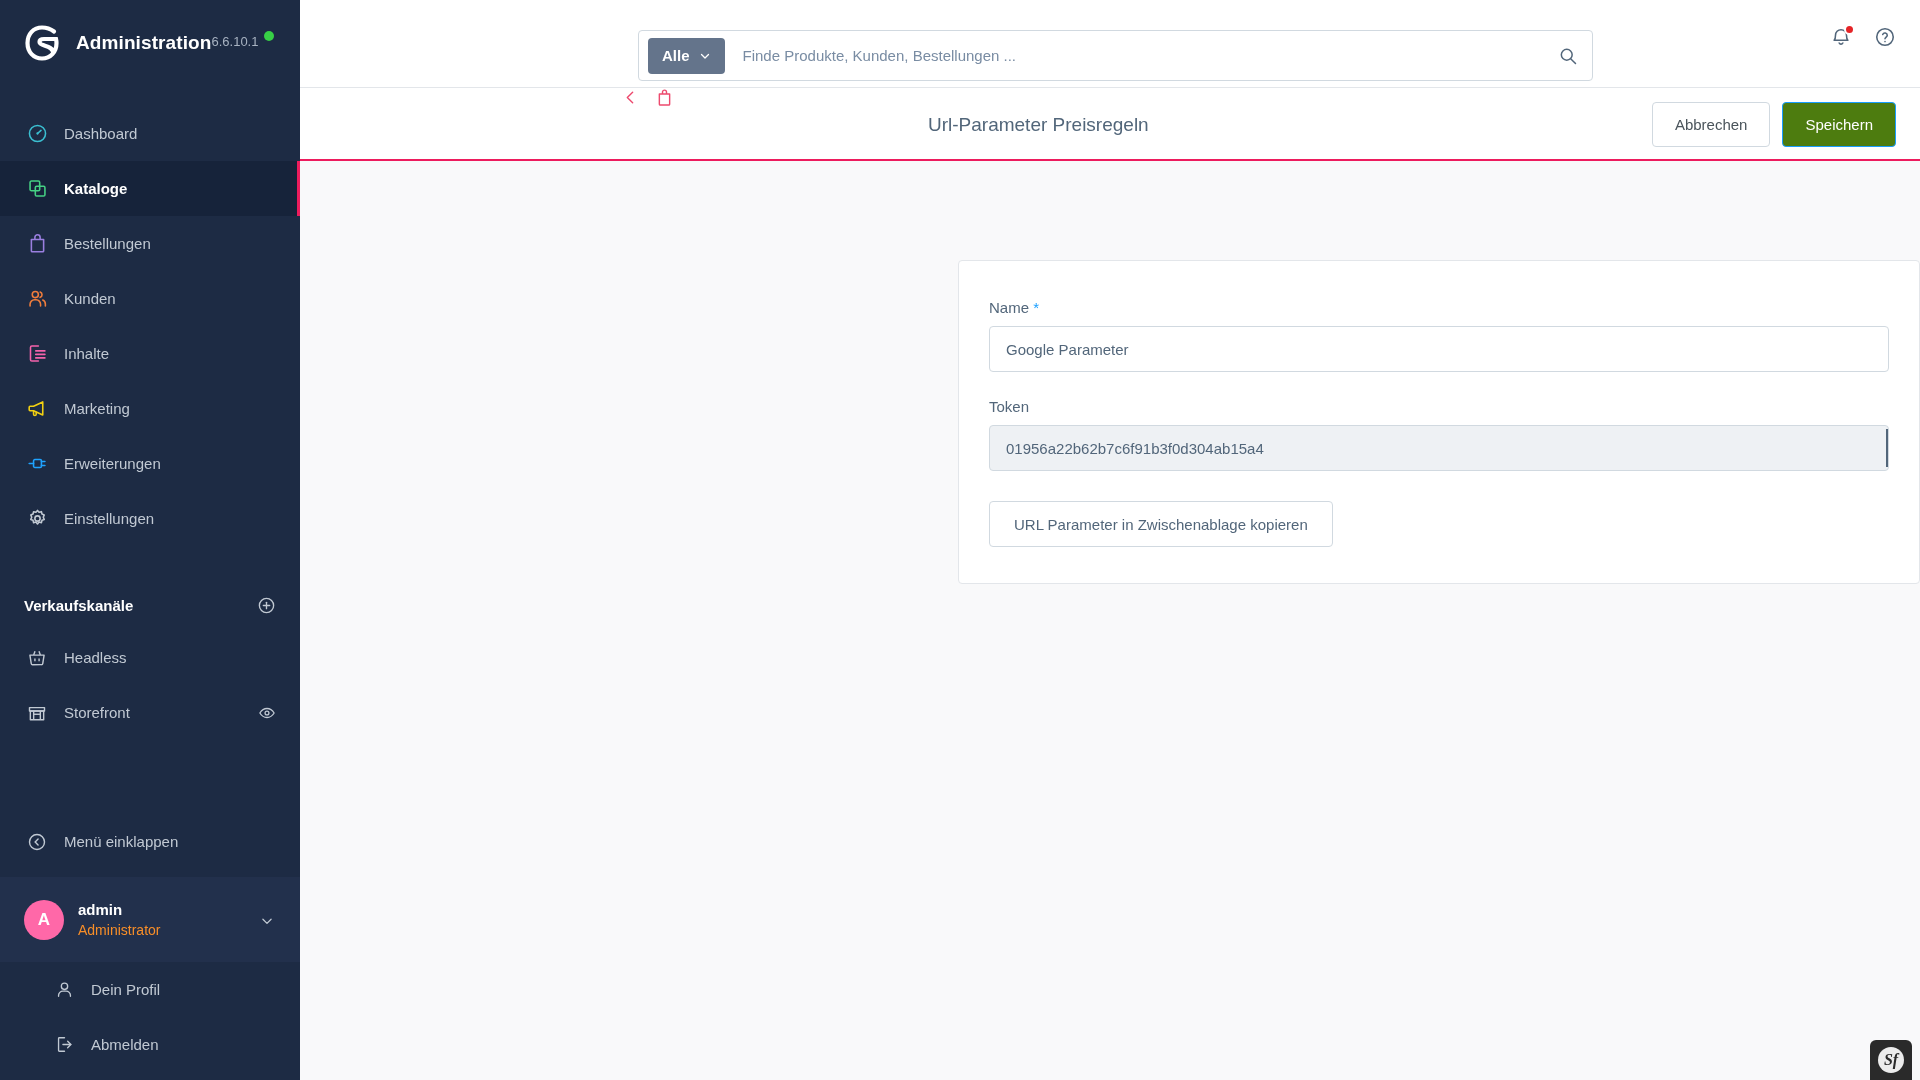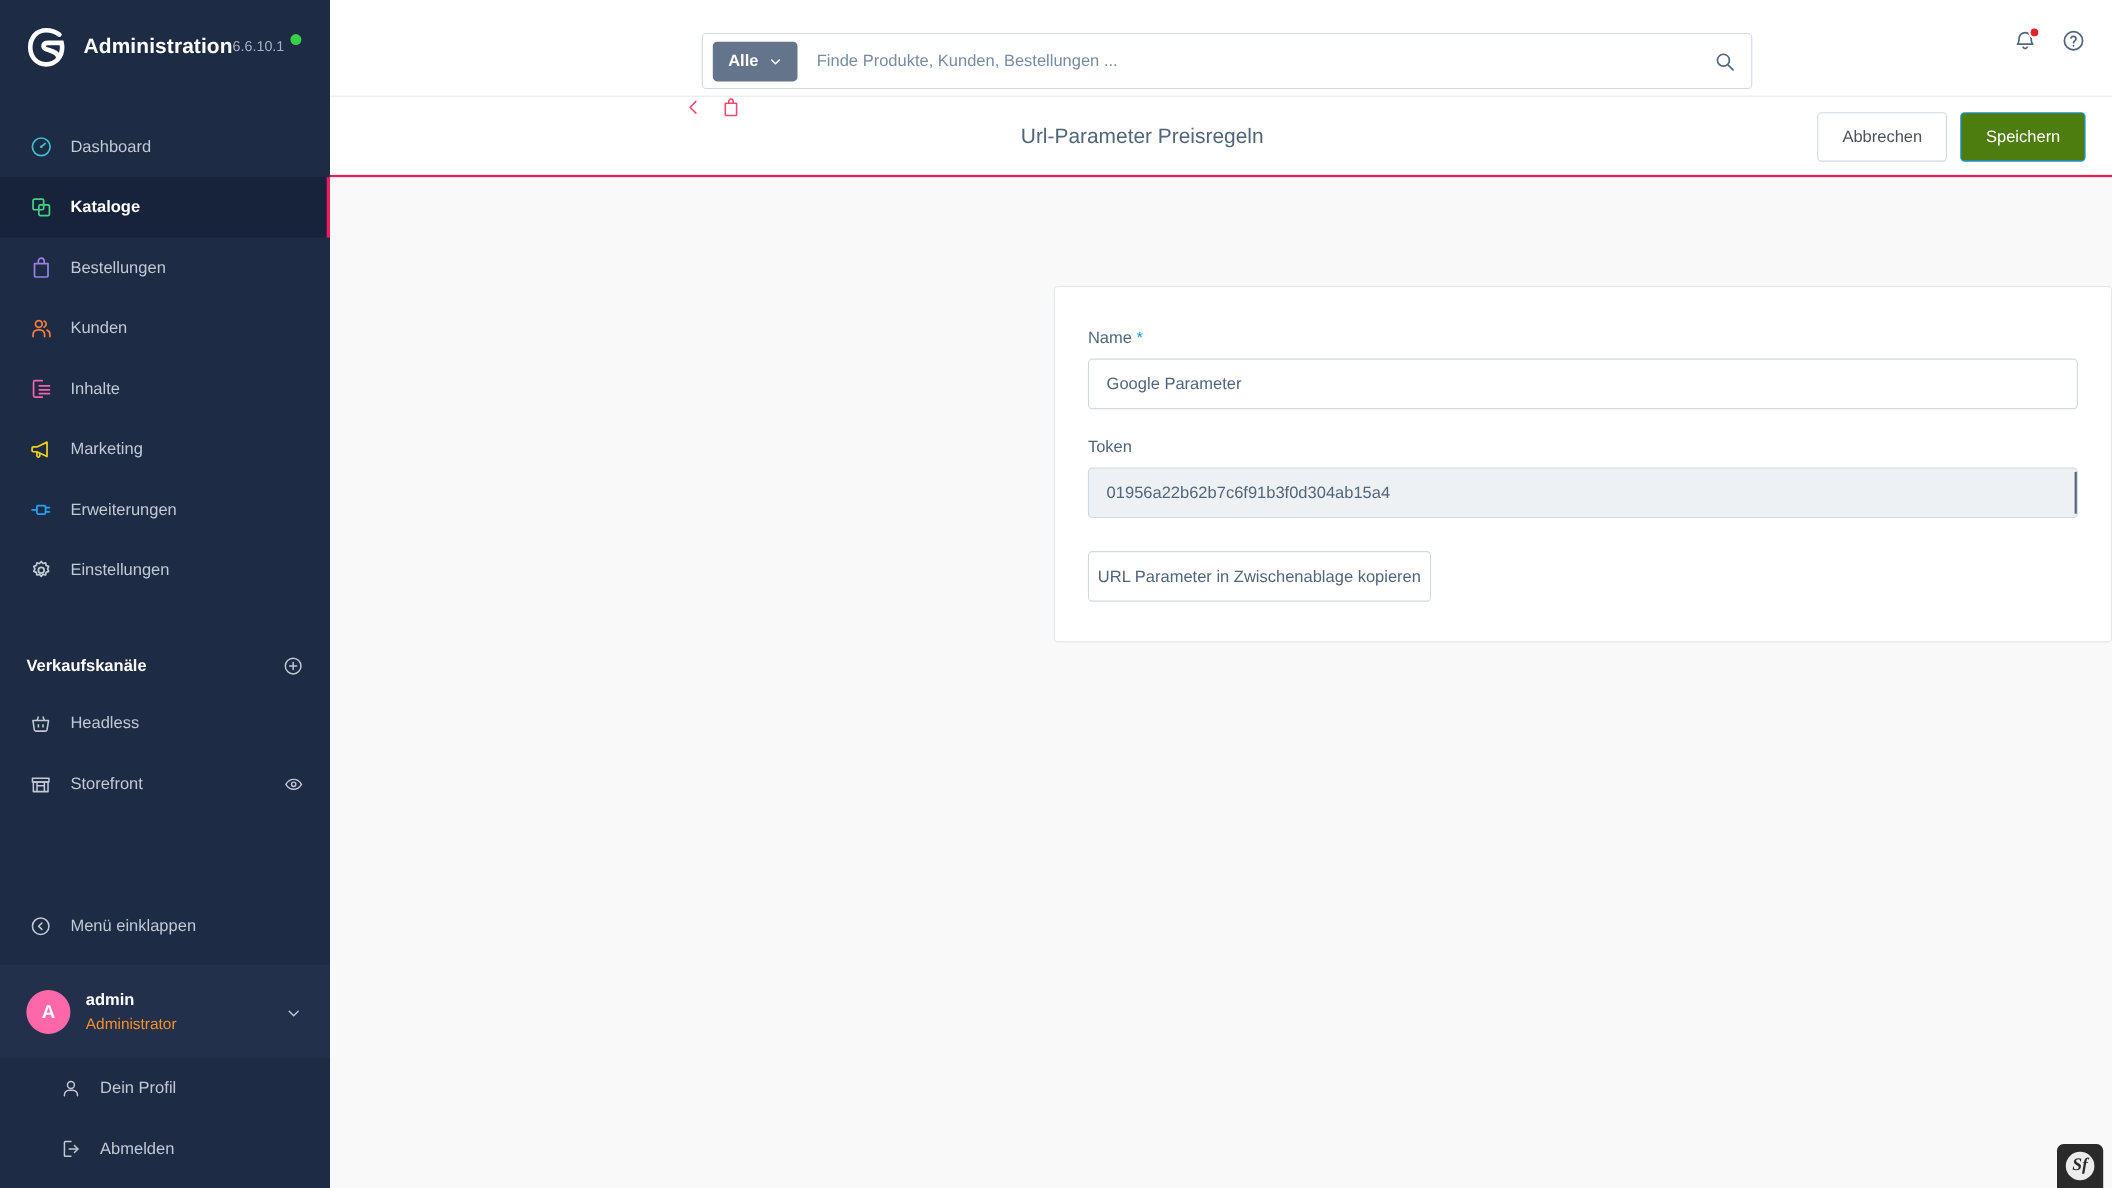--- a/index.html
+++ b/index.html
@@ -151,21 +151,21 @@
     padding: 0 16px; font-size:15px; color:#52667a; background:#fff; outline:none;
     font-family:"Liberation Sans", sans-serif;
   }
   .finput.readonly { background:#eef1f4; border-color:#d1d9e0; position:relative; }
   .readonly-wrap { position:relative; }
   .readonly-caret {
     position:absolute; right:1px; top:4px; width:2px; height:38px; background:#52667a;
   }
   .copy-btn {
     height:46px; border:1px solid #d1d9e0; border-radius:4px; background:#fff;
-    color:#52667a; font-size:15px; padding: 0 8px; cursor:pointer;
+    color:#52667a; font-size:15px; padding: 0 24px; cursor:pointer;
     display:inline-flex; align-items:center;
     font-family:"Liberation Sans", sans-serif;
   }
   .form-row-btn { margin-top: 30px; }
 
   .sf-toolbar {
     position:absolute; right:8px; bottom:0px; width:42px; height:40px;
     background:#2a2a2a; border-radius:6px 6px 0 0;
     display:flex; align-items:center; justify-content:center; cursor:pointer;
   }

